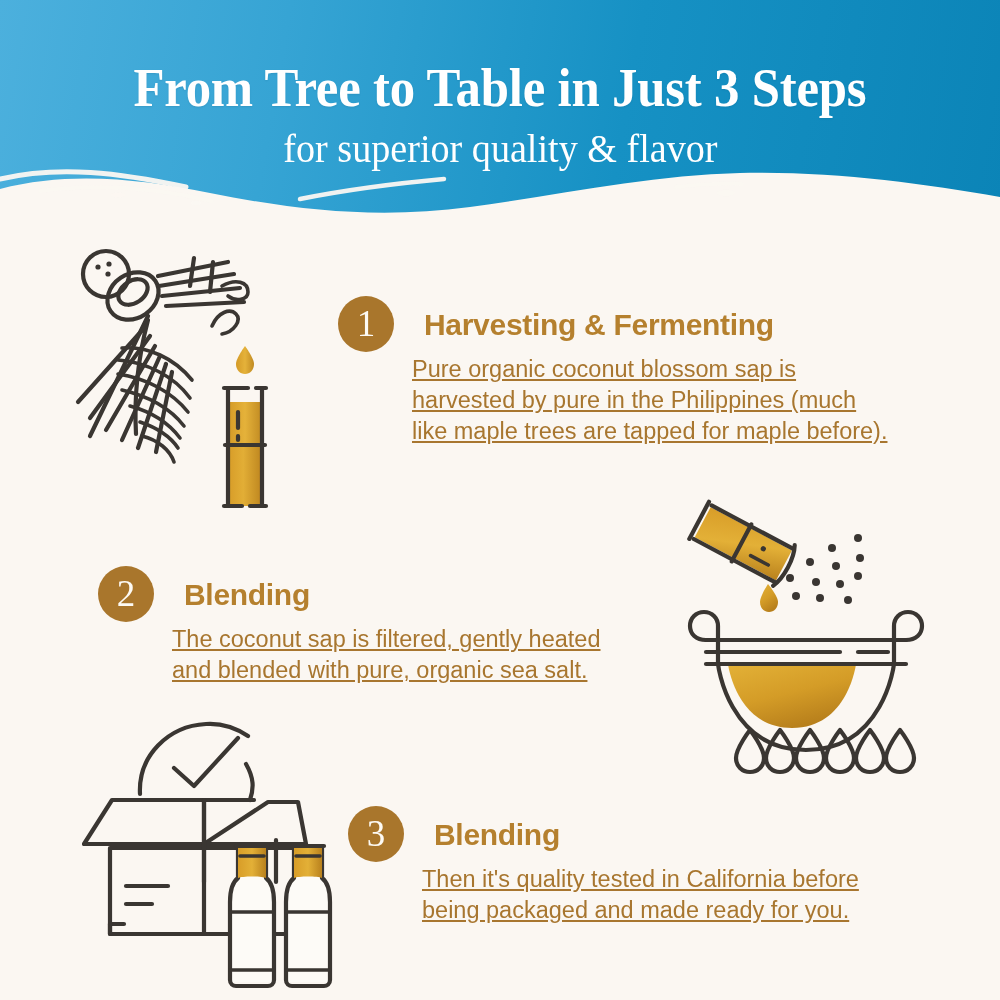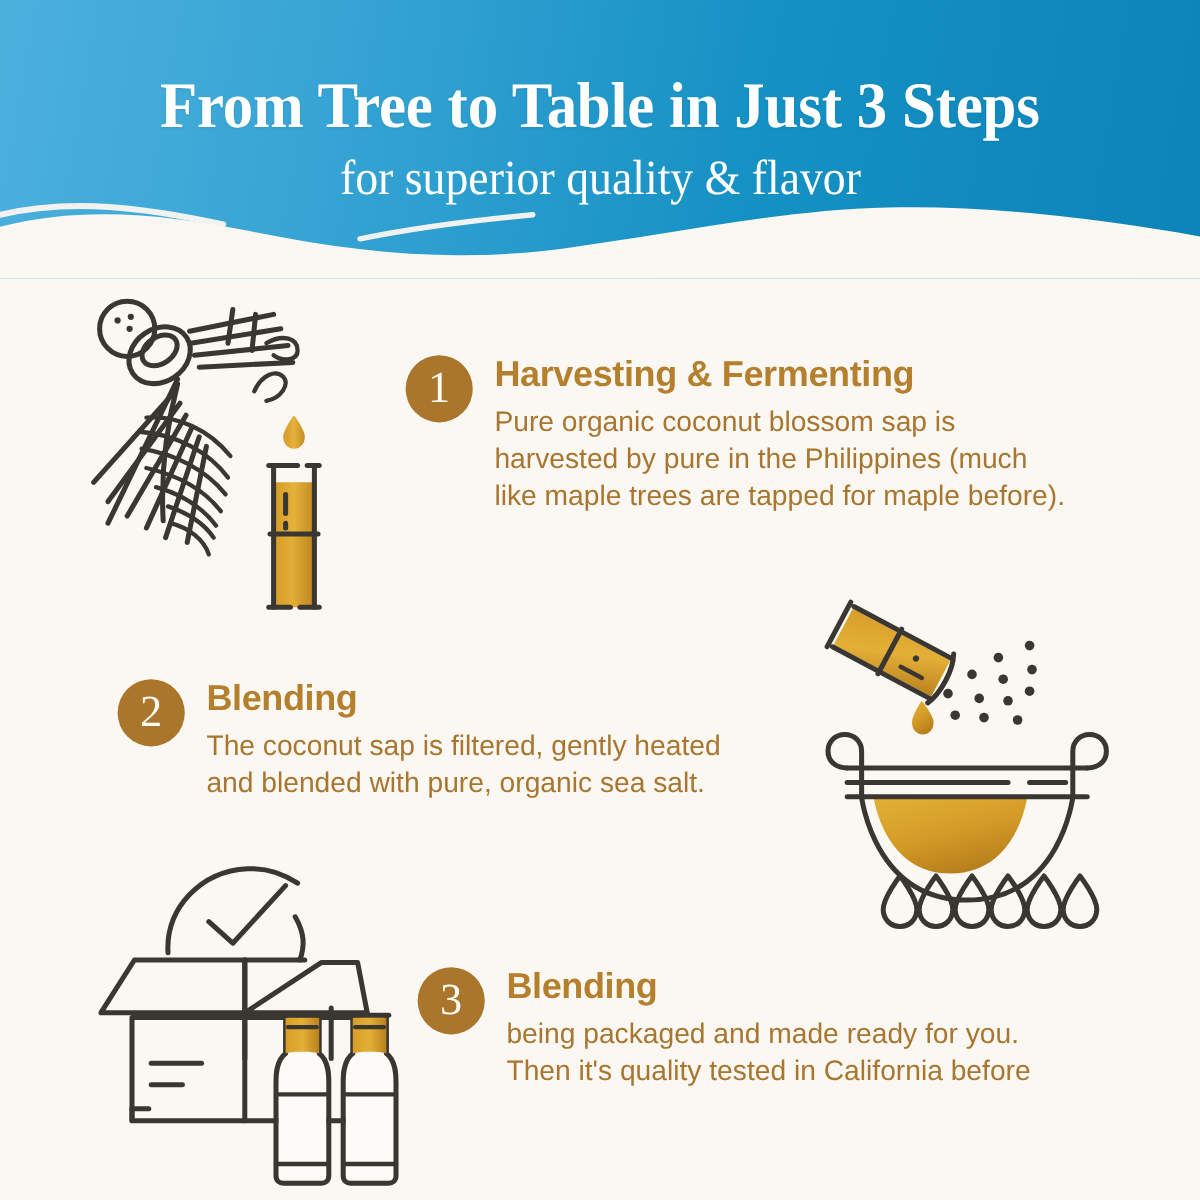--- a/index.html
+++ b/index.html
@@ -54,38 +54,38 @@
     color:#fdfaf4;
     display:flex;align-items:center;justify-content:center;
     font-family:"Liberation Serif",serif;
     font-size:37px;line-height:37px;font-weight:normal;
     flex:none;
     box-sizing:border-box;
     padding-bottom:2px;
   }
   .txt{padding-left:18px;}
   .txt h3{
-    margin:0;
+    margin:12px;
     font-family:"Liberation Sans",sans-serif;
     font-weight:bold;
     font-size:30px;
     line-height:34px;
     color:#b5802e;
     letter-spacing:-0.3px;
     white-space:nowrap;
   }
   .txt p{
     margin:6px 0 0 0;
     font-family:"Liberation Sans",sans-serif;
     font-weight:normal;
     font-size:23.5px;
     line-height:31px;
     color:#a8762f;
   }
-  .txt p span{display:block;white-space:nowrap;}
+  .txt p span{display:block;white-space:nowrap;text-decoration:underline;}
 
   
   #step1{left:338px;top:296px;}
   #step2{left:98px;top:566px;}
   #step3{left:348px;top:806px;}
 
   .art{position:absolute;}
   #art1{left:62px;top:240px;width:300px;height:280px;}
   #art2{left:672px;top:492px;width:300px;height:285px;}
   #art3{left:82px;top:712px;width:305px;height:280px;}
@@ -317,19 +317,19 @@
       <path class="ln-thin" d="M204,200 L248,200"></path>
       <path class="ln-thin" d="M204,258 L248,258"></path>
     </g>
   </svg>
 
   <div class="step" id="step3">
     <div class="badge">3</div>
     <div class="txt">
       <h3>Blending</h3>
       <p>
+        <span>Then it's quality tested in California before</span>
         <span>being packaged and made ready for you.</span>
-        <span>Then it's quality tested in California before</span>
       </p>
     </div>
   </div>
 
 </div>
 
 </body></html>

